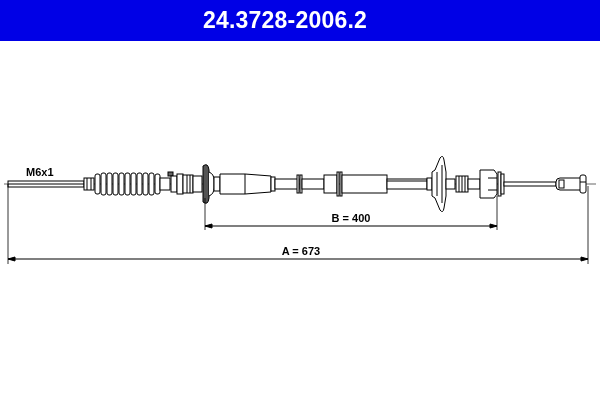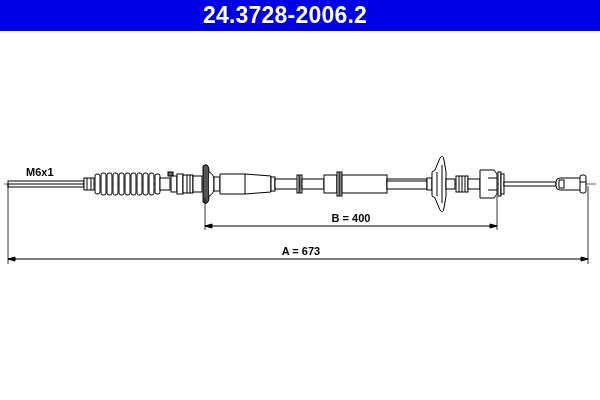--- a/index.html
+++ b/index.html
@@ -1,17 +1,17 @@
 <!DOCTYPE html>
 <html><head>
 <meta charset="utf-8">
 <style>
   html, body { margin: 0; padding: 0; background: #ffffff; }
   body { width: 600px; height: 400px; position: relative; overflow: hidden; font-family: "Liberation Sans", sans-serif; }
-  .header { position: absolute; left: 0; top: 0; width: 600px; height: 31px; background: #0000e6; display: flex; align-items: center; justify-content: center; }
+  .header { position: absolute; left: 0; top: 0; width: 600px; height: 41px; background: #0000e6; display: flex; align-items: center; justify-content: center; }
   .header span { color: #ffffff; font-weight: bold; font-size: 23px; letter-spacing: 0.2px; }
   .header .gap { display: inline-block; width: 30px; }
   svg.drawing { position: absolute; left: 0; top: 0; }
   .lbl { font-family: "Liberation Sans", sans-serif; font-weight: bold; font-size: 11px; fill: #000; }
 </style>
 </head>
 <body>
 
 <div class="header">
   <span>24.3728-2006.2</span>

